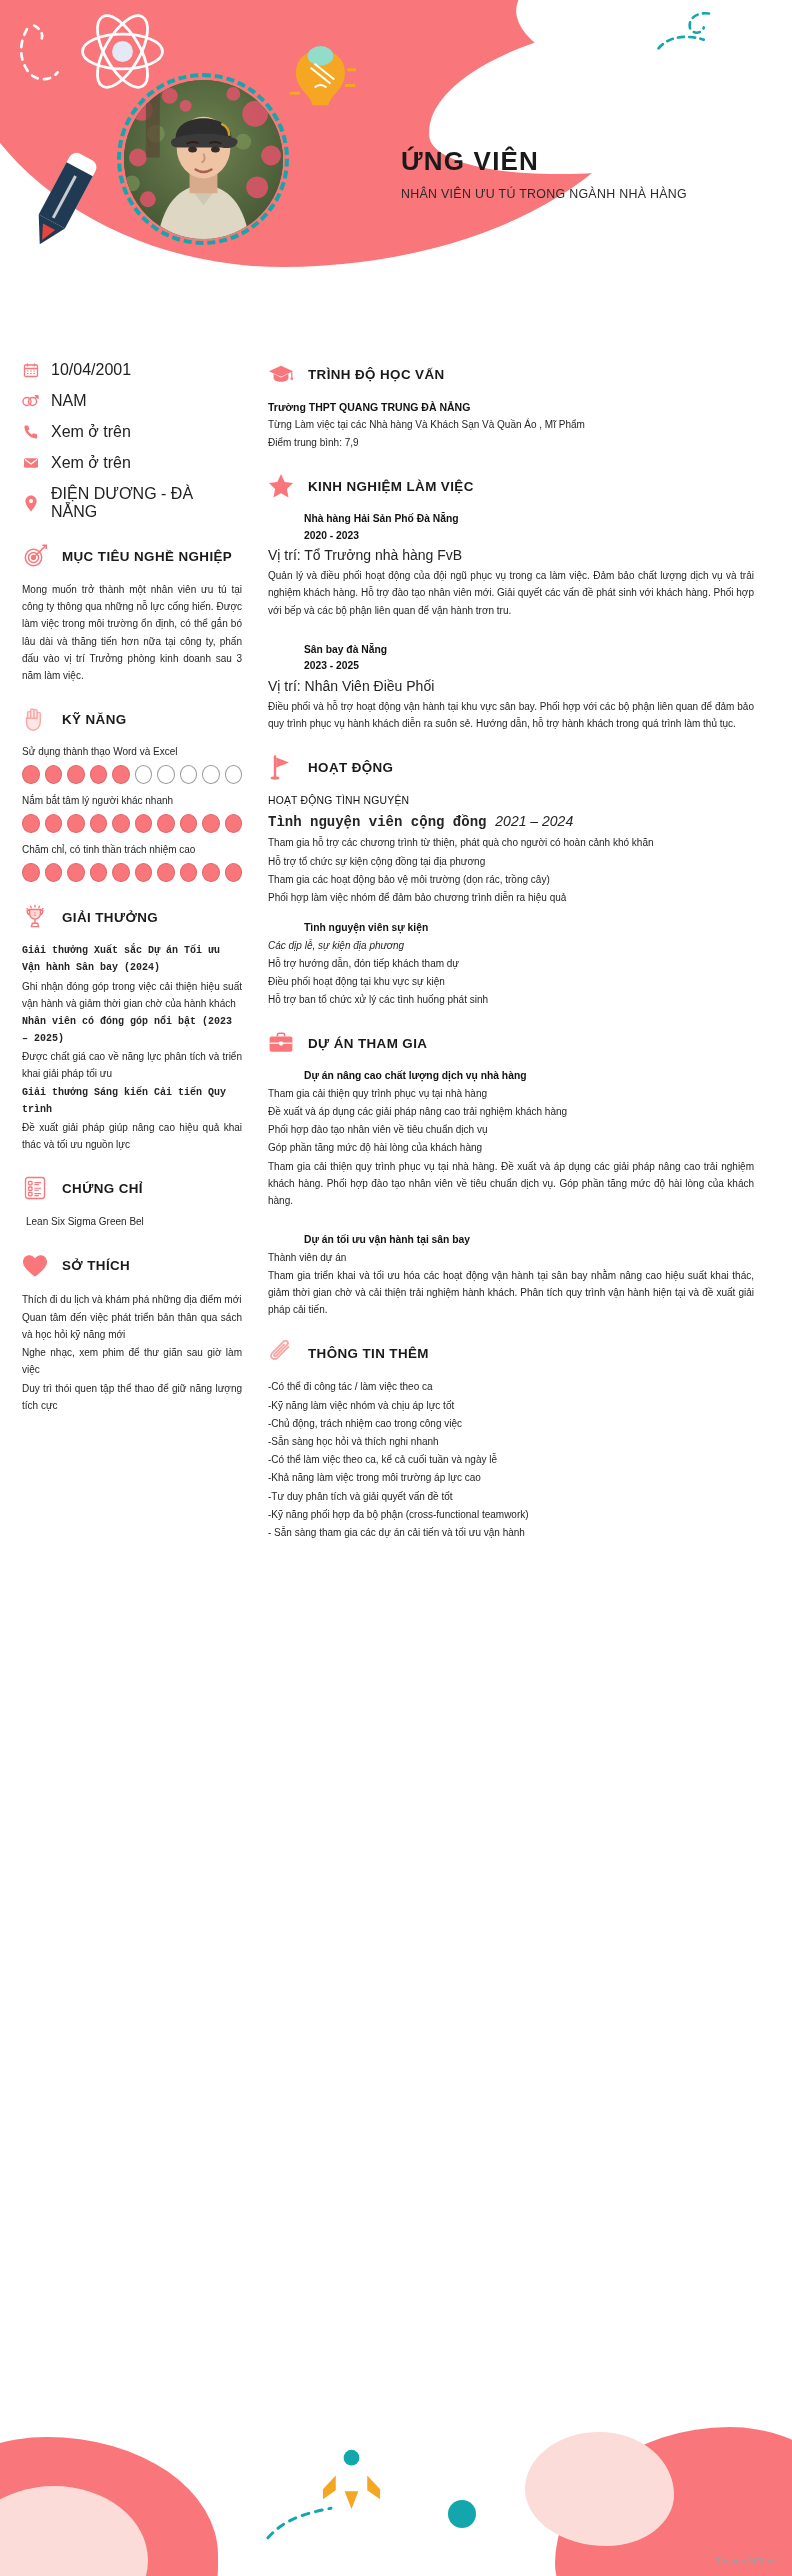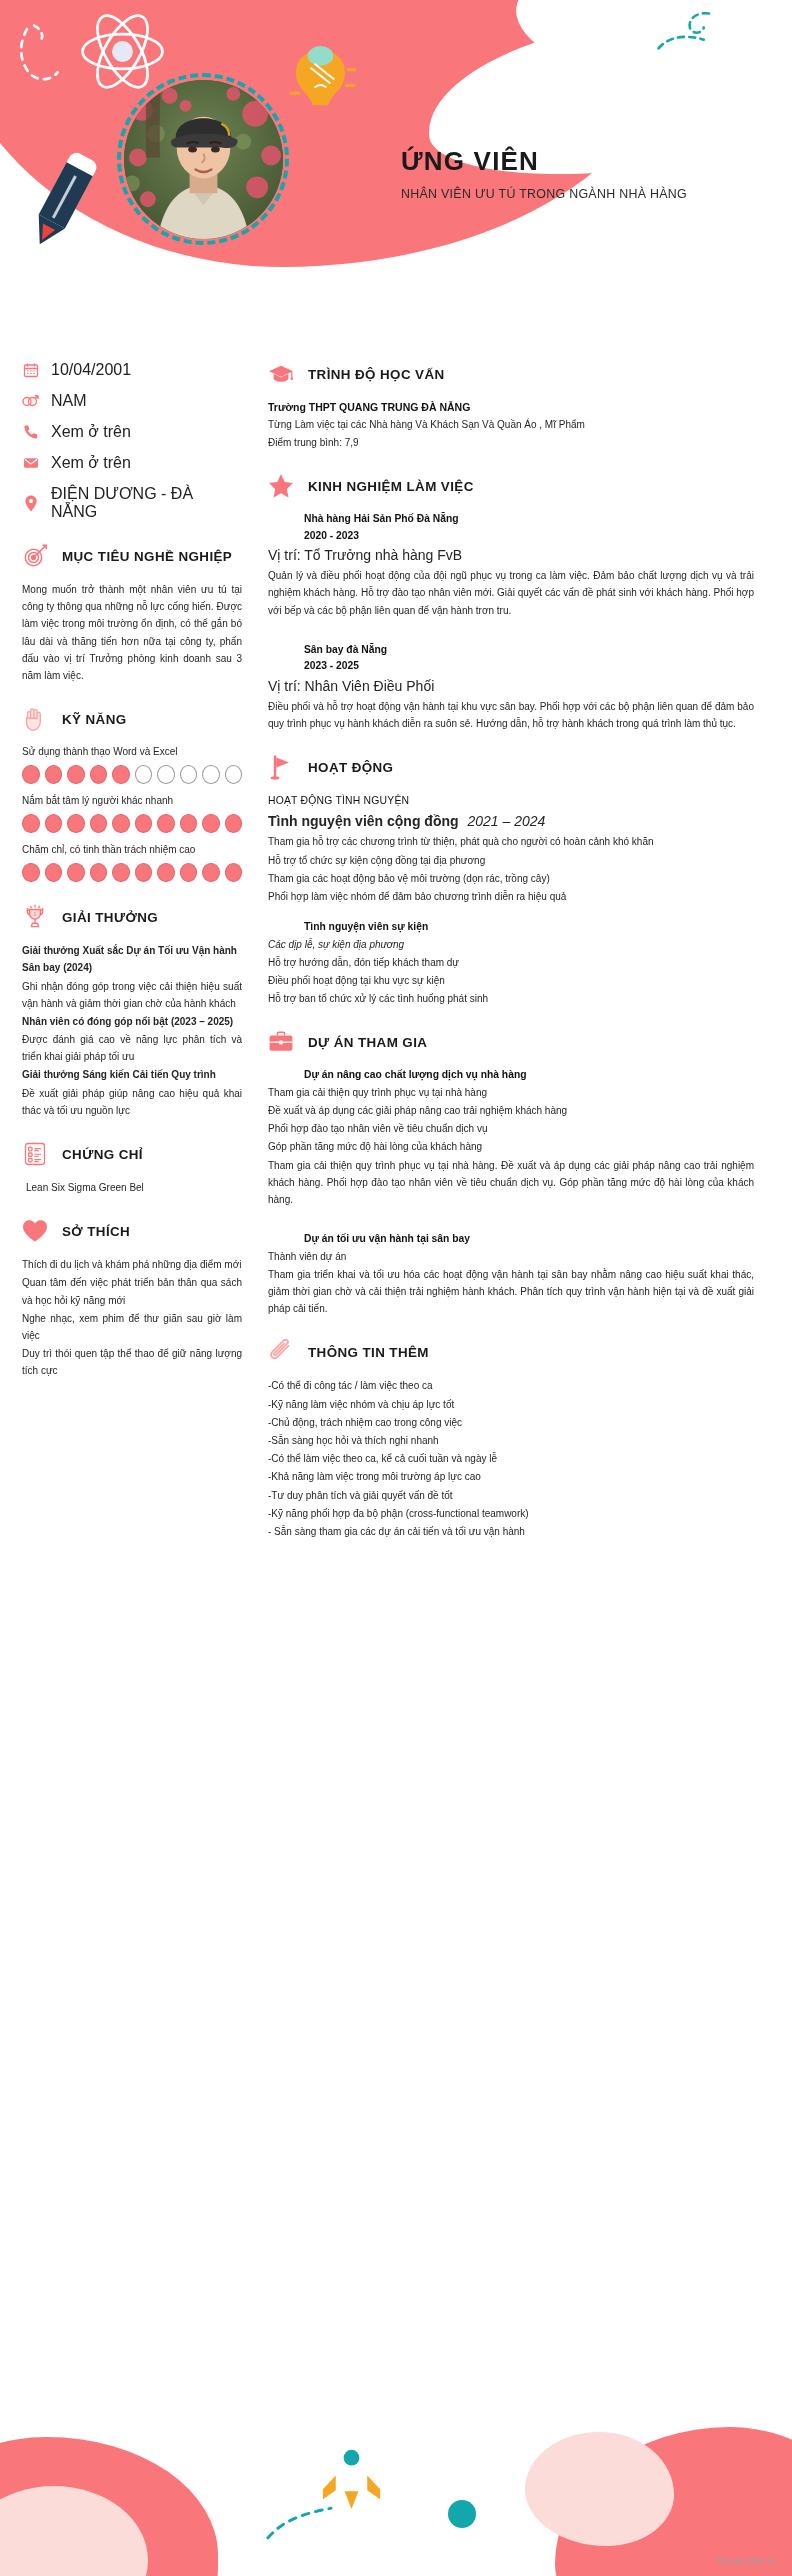--- a/index.html
+++ b/index.html
@@ -160,21 +160,21 @@
 
   
   .p {
     font-size: 10px;
     line-height: 1.72;
     color: #252525;
     text-align: justify;
     margin-bottom: 1px;
   }
   .p-left { text-align: left; }
-  .b { font-weight: bold; }
+  .b { font-weight: bold; font-family: Liberation Mono, monospace; }
   .i { font-style: italic; }
   .gap { height: 9px; }
 
   
   .skill-label {
     font-size: 10px;
     color: #252525;
     margin: 9px 0 6px 0;
     line-height: 1.5;
   }
@@ -516,21 +516,21 @@
         </span>
         <span class="sec-title">GIẢI THƯỞNG</span>
       </div>
 
       <div>
         <div class="p p-left b">Giải thưởng Xuất sắc Dự án Tối ưu Vận hành Sân bay (2024)</div>
         <div class="p">Ghi nhận đóng góp trong việc cải thiện hiệu suất vận hành và giảm thời gian chờ của hành khách</div>
       </div>
       <div>
         <div class="p p-left b">Nhân viên có đóng góp nổi bật (2023 – 2025)</div>
-        <div class="p">Được đánh giá cao về năng lực phân tích và triển khai giải pháp tối ưu</div>
+        <div class="p">Được chất giá cao về năng lực phân tích và triển khai giải pháp tối ưu</div>
       </div>
       <div>
         <div class="p p-left b">Giải thưởng Sáng kiến Cải tiến Quy trình</div>
         <div class="p">Đề xuất giải pháp giúp nâng cao hiệu quả khai thác và tối ưu nguồn lực</div>
       </div>
 
       <div class="sec-head">
         <span class="sec-ico">
           <svg width="24" height="26" viewBox="0 0 24 26" fill="none" stroke="#f9767a" stroke-width="1.3">
             <rect x="2.5" y="2.5" width="19" height="21" rx="2.4"></rect>

